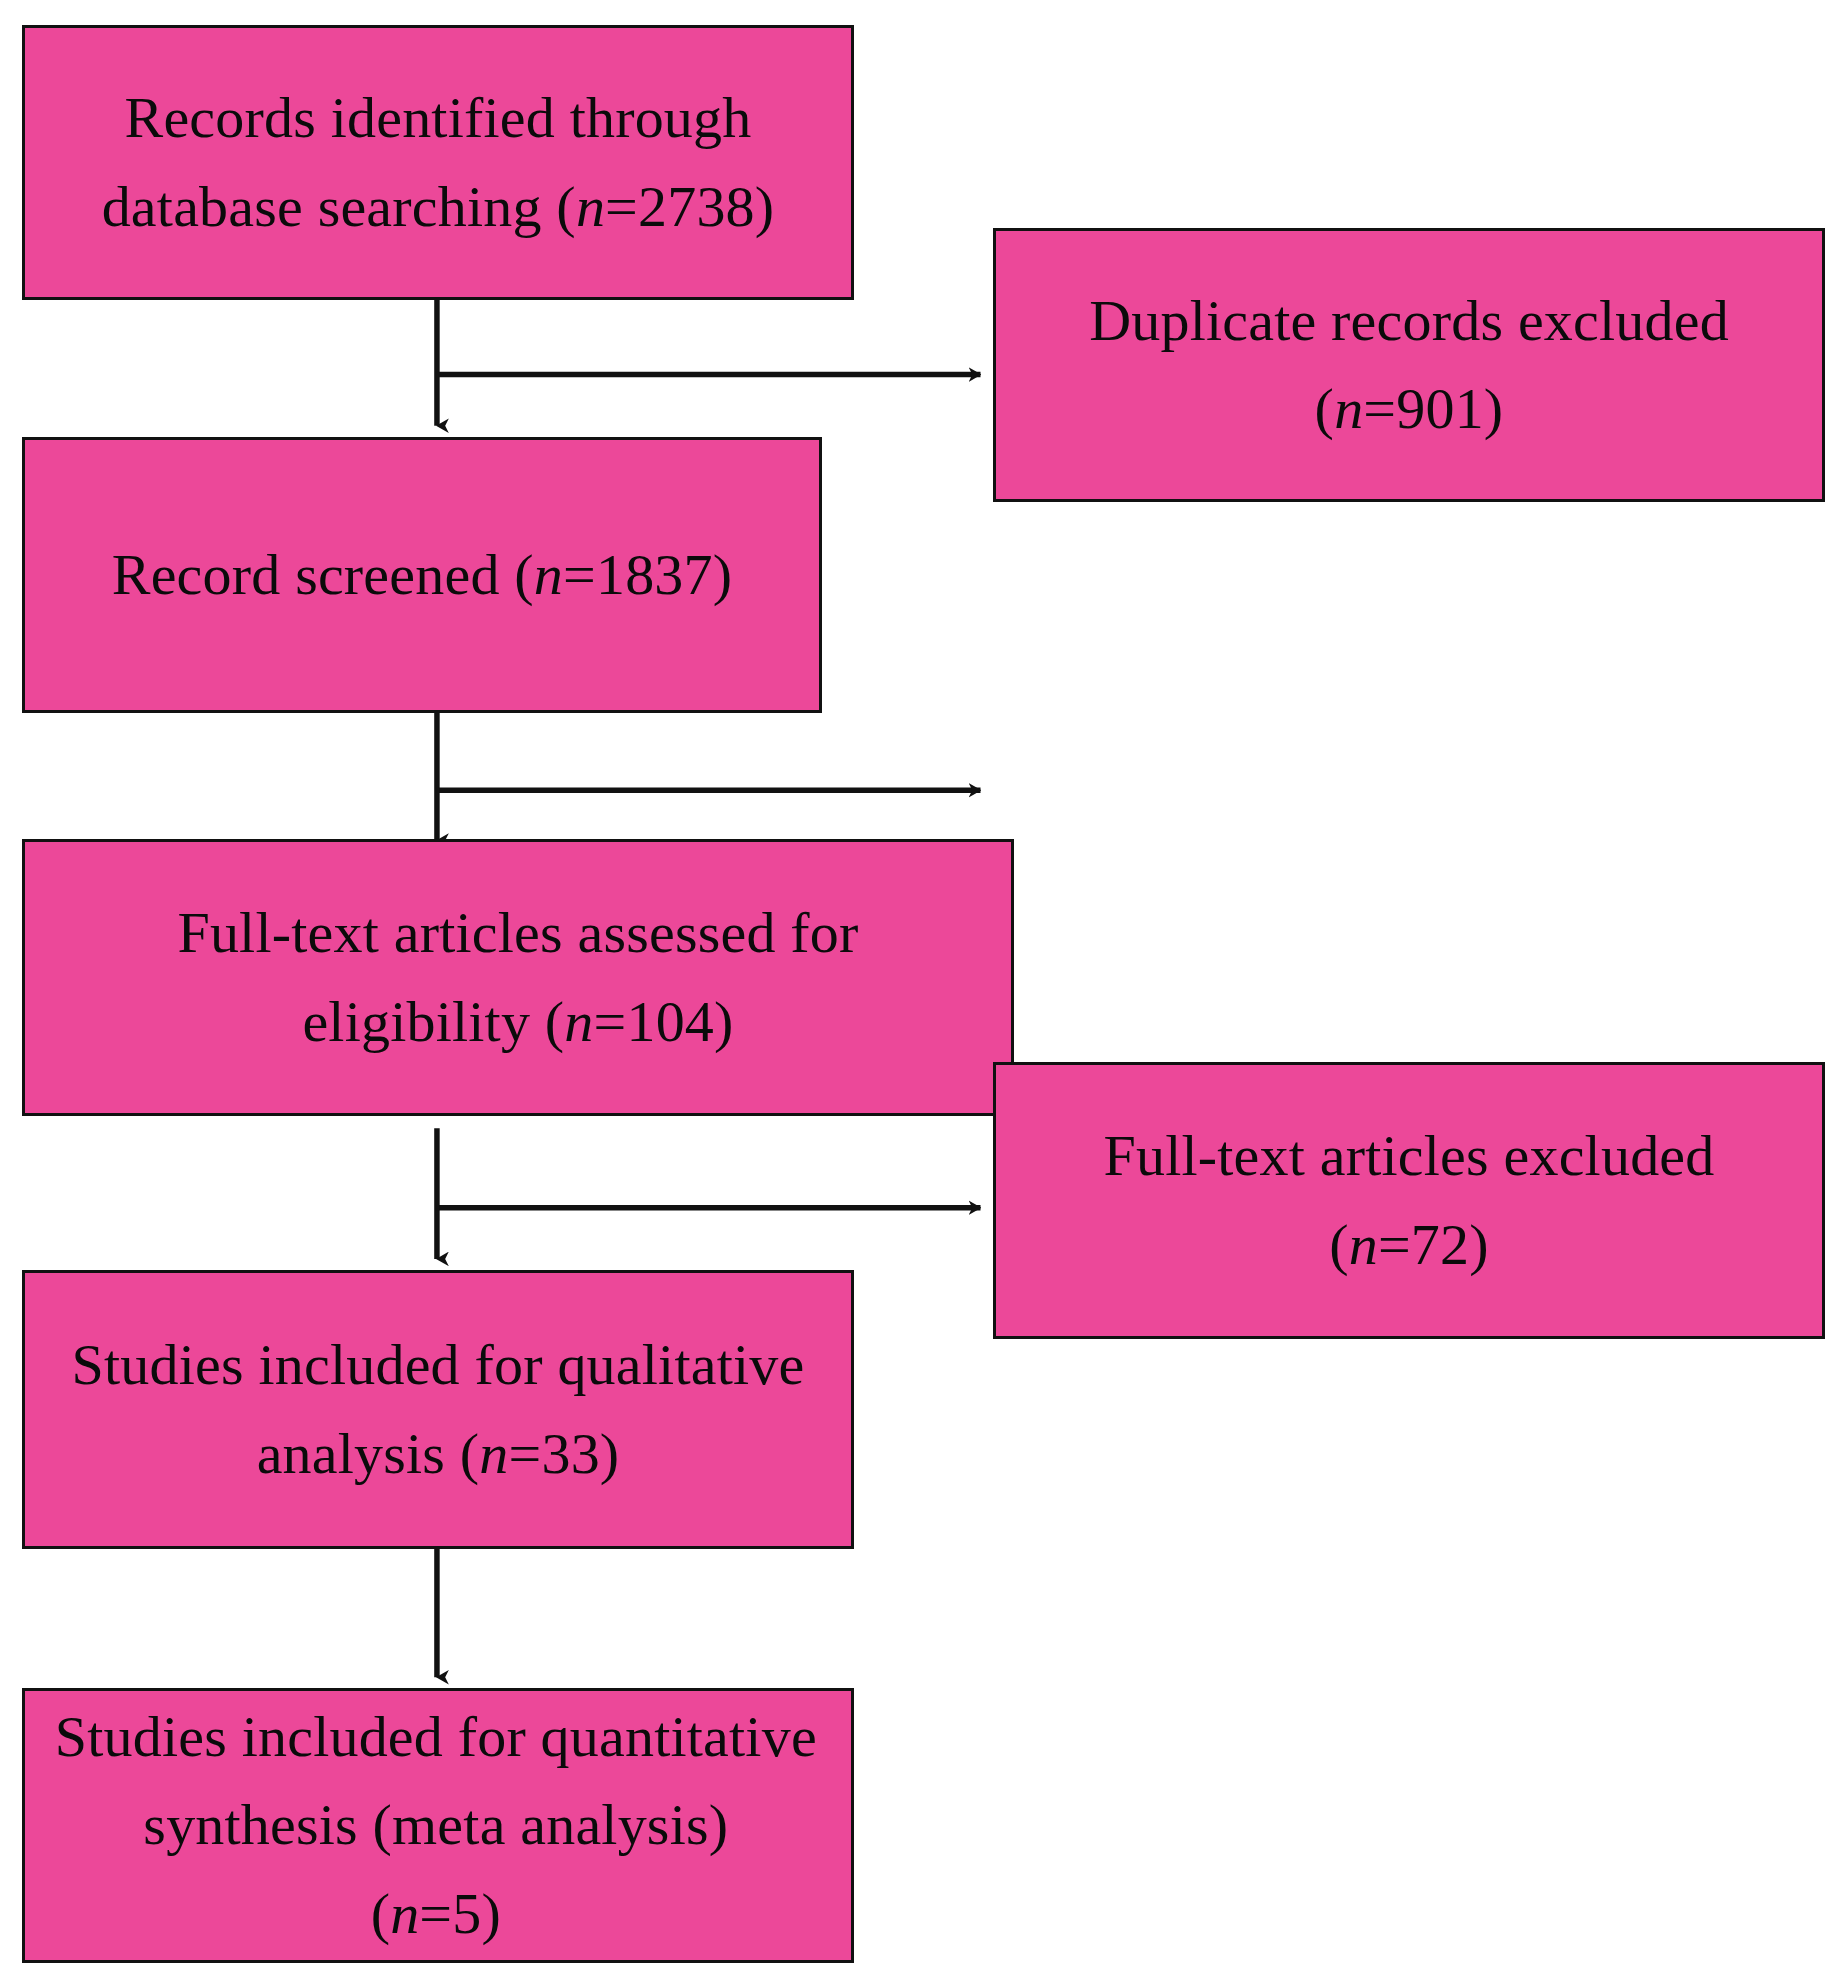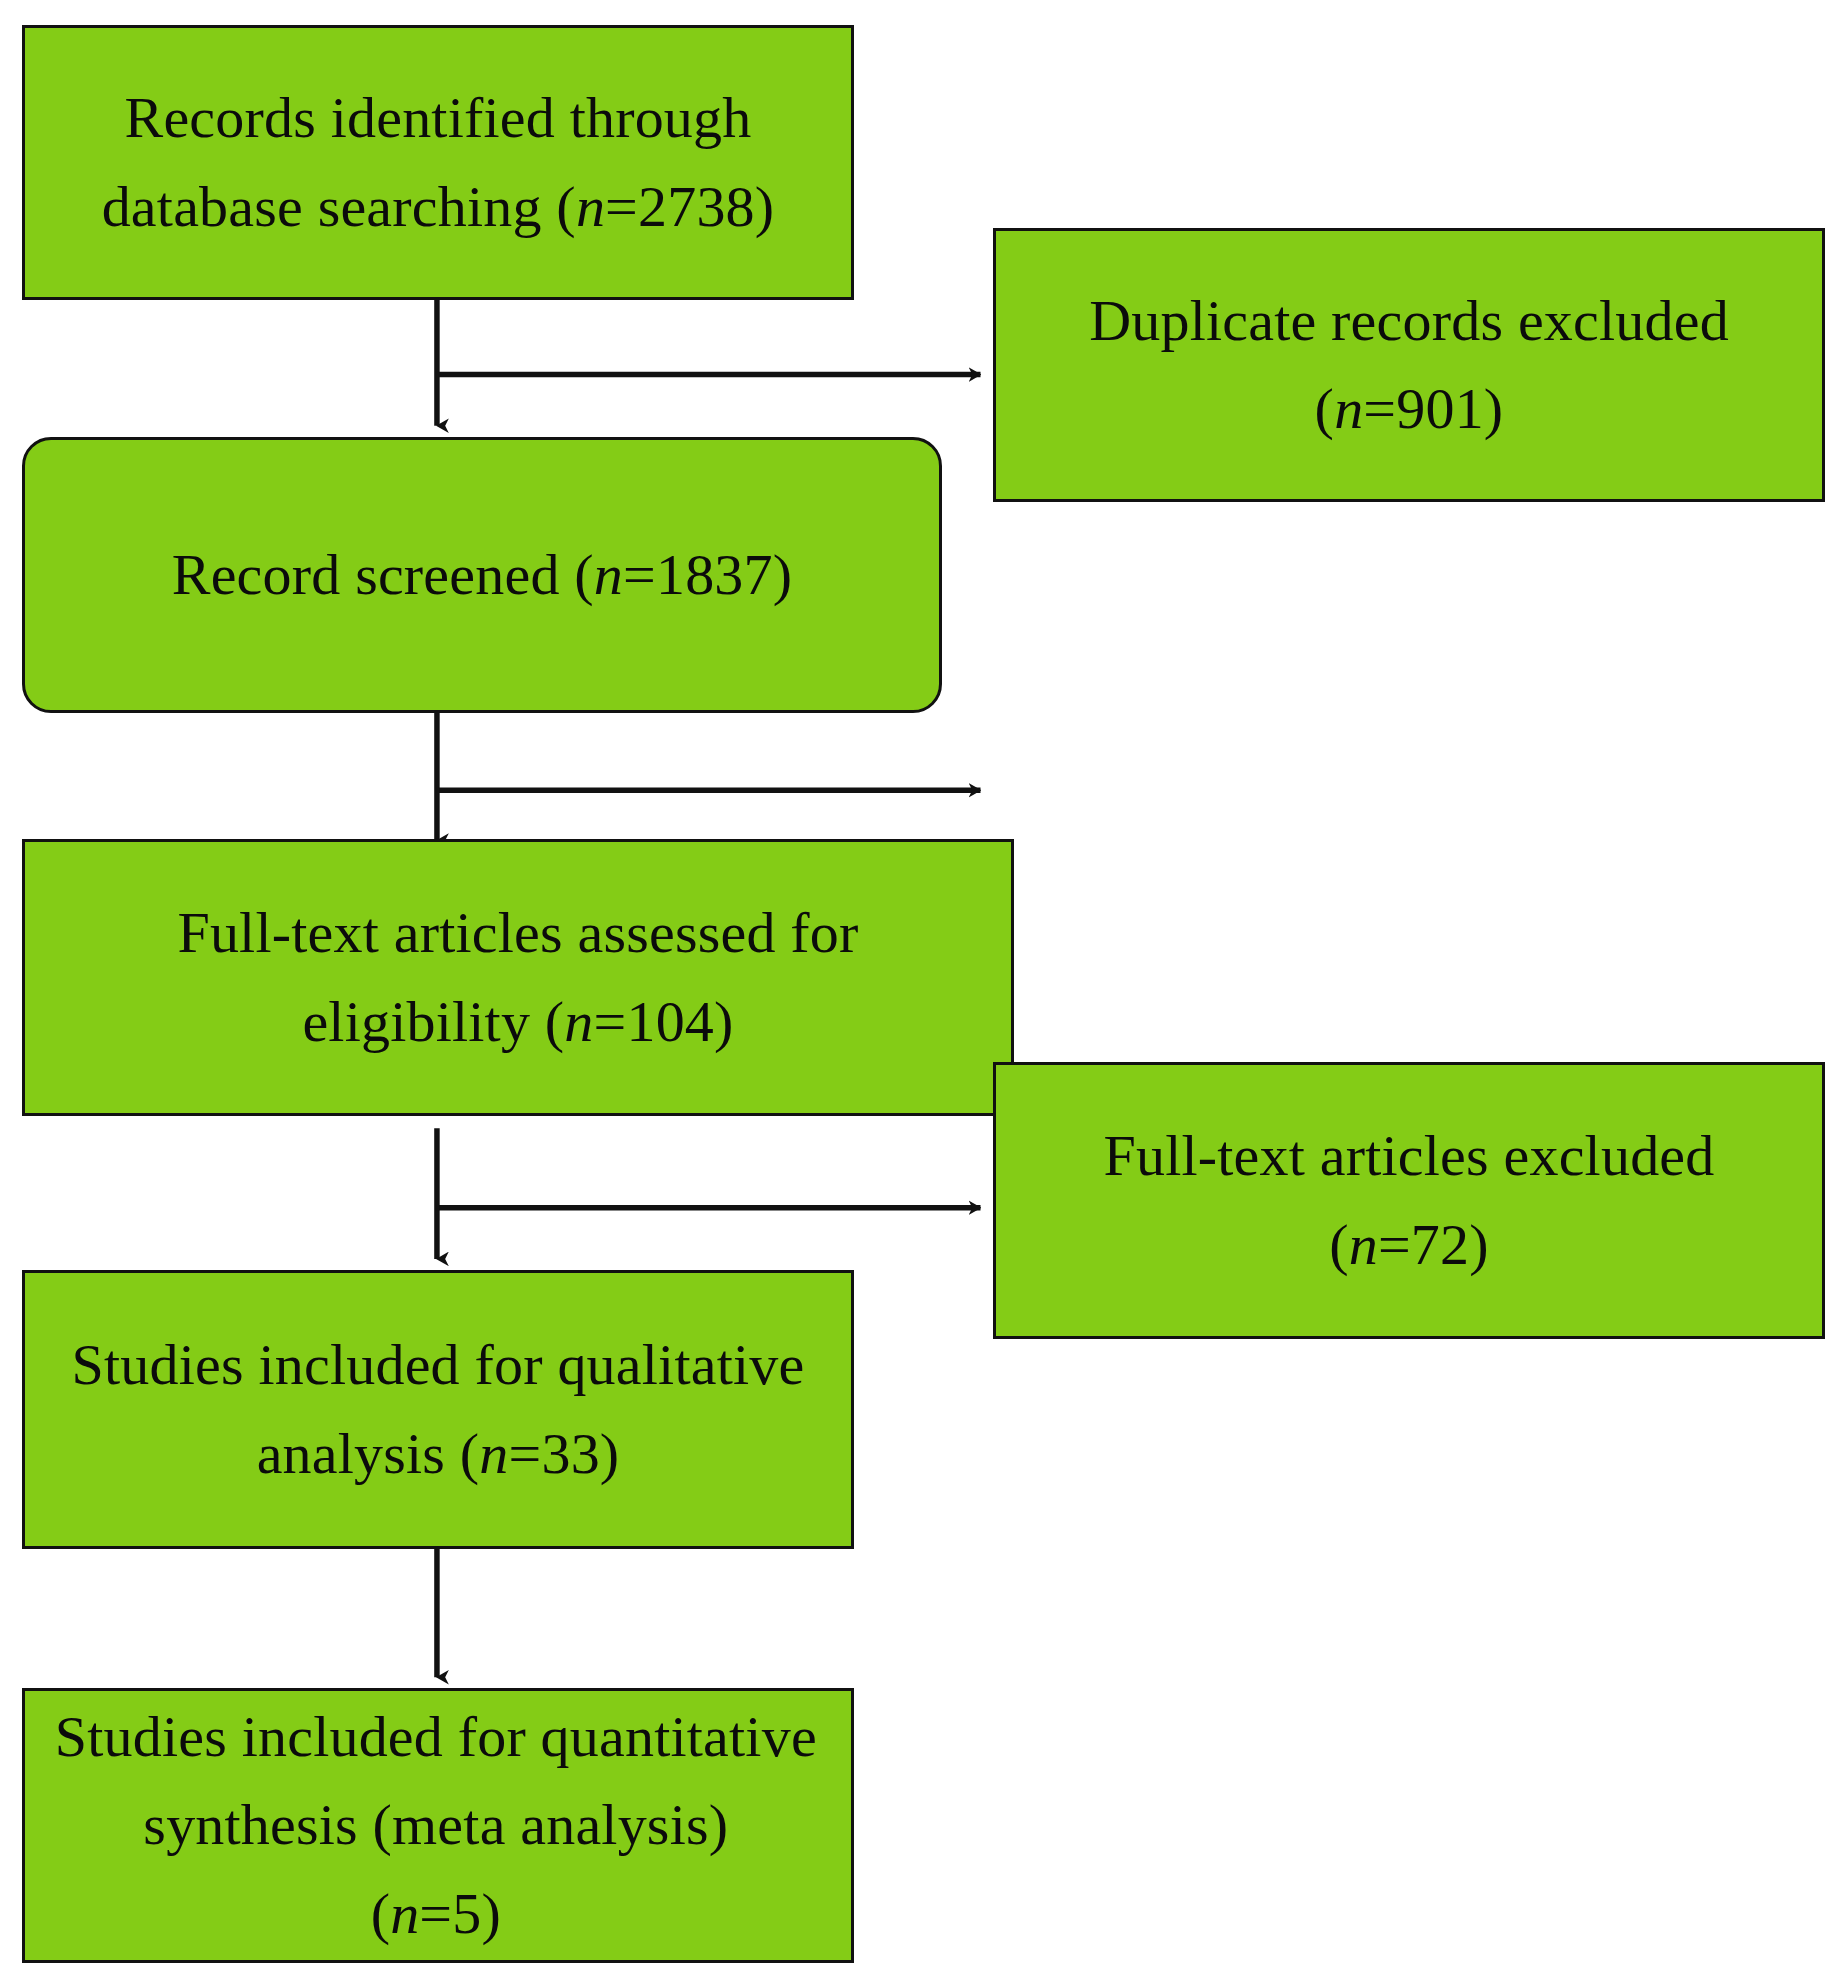--- a/index.html
+++ b/index.html
@@ -13,21 +13,21 @@
     width: 1845px;
     height: 1987px;
     background: #ffffff;
     font-family: "Liberation Serif", "DejaVu Serif", serif;
     overflow: hidden;
   }
   .box {
     position: absolute;
     box-sizing: border-box;
     border: 3.7px solid #111111;
-    background: #84cc16;
+    background: #ec4899;
     display: flex;
     align-items: center;
     justify-content: center;
     text-align: center;
     padding: 0 16.4px;
   }
   .box-text {
     font-size: 58px;
     line-height: 1.52;
     color: #0b0b0b;
@@ -87,21 +87,21 @@
 
     <g>
       <line x1="478" y1="1695" x2="478" y2="1836" stroke="#111111" stroke-width="6" marker-end="url(#arrowDown)"></line>
     </g>
   </svg>
 
   <div class="box" style="left:22px; top:25px; width:832px; height:275px;">
     <div class="box-text"><span>Records identified through</span><br><span>database searching (</span><span class="nv">n</span><span>=2738</span><span>)</span></div>
   </div>
 
-  <div class="box" style="left:22px; top:437px; width:920px; height:276px;border-radius:29px;">
+  <div class="box" style="left:22px; top:437px; width:800px; height:276px;">
     <div class="box-text"><span>Record screened (</span><span class="nv">n</span><span>=1837</span><span>)</span></div>
   </div>
 
   <div class="box" style="left:22px; top:831px; width:992px; height:277px;margin-top:8px;">
     <div class="box-text"><span>Full-text articles assessed for</span><br><span>eligibility  (</span><span class="nv">n</span><span>=104</span><span>)</span></div>
   </div>
 
   <div class="box" style="left:22px; top:1270px; width:832px; height:279px;">
     <div class="box-text"><span>Studies included for qualitative</span><br><span>analysis   (</span><span class="nv">n</span><span>=33</span><span>)</span></div>
   </div>

